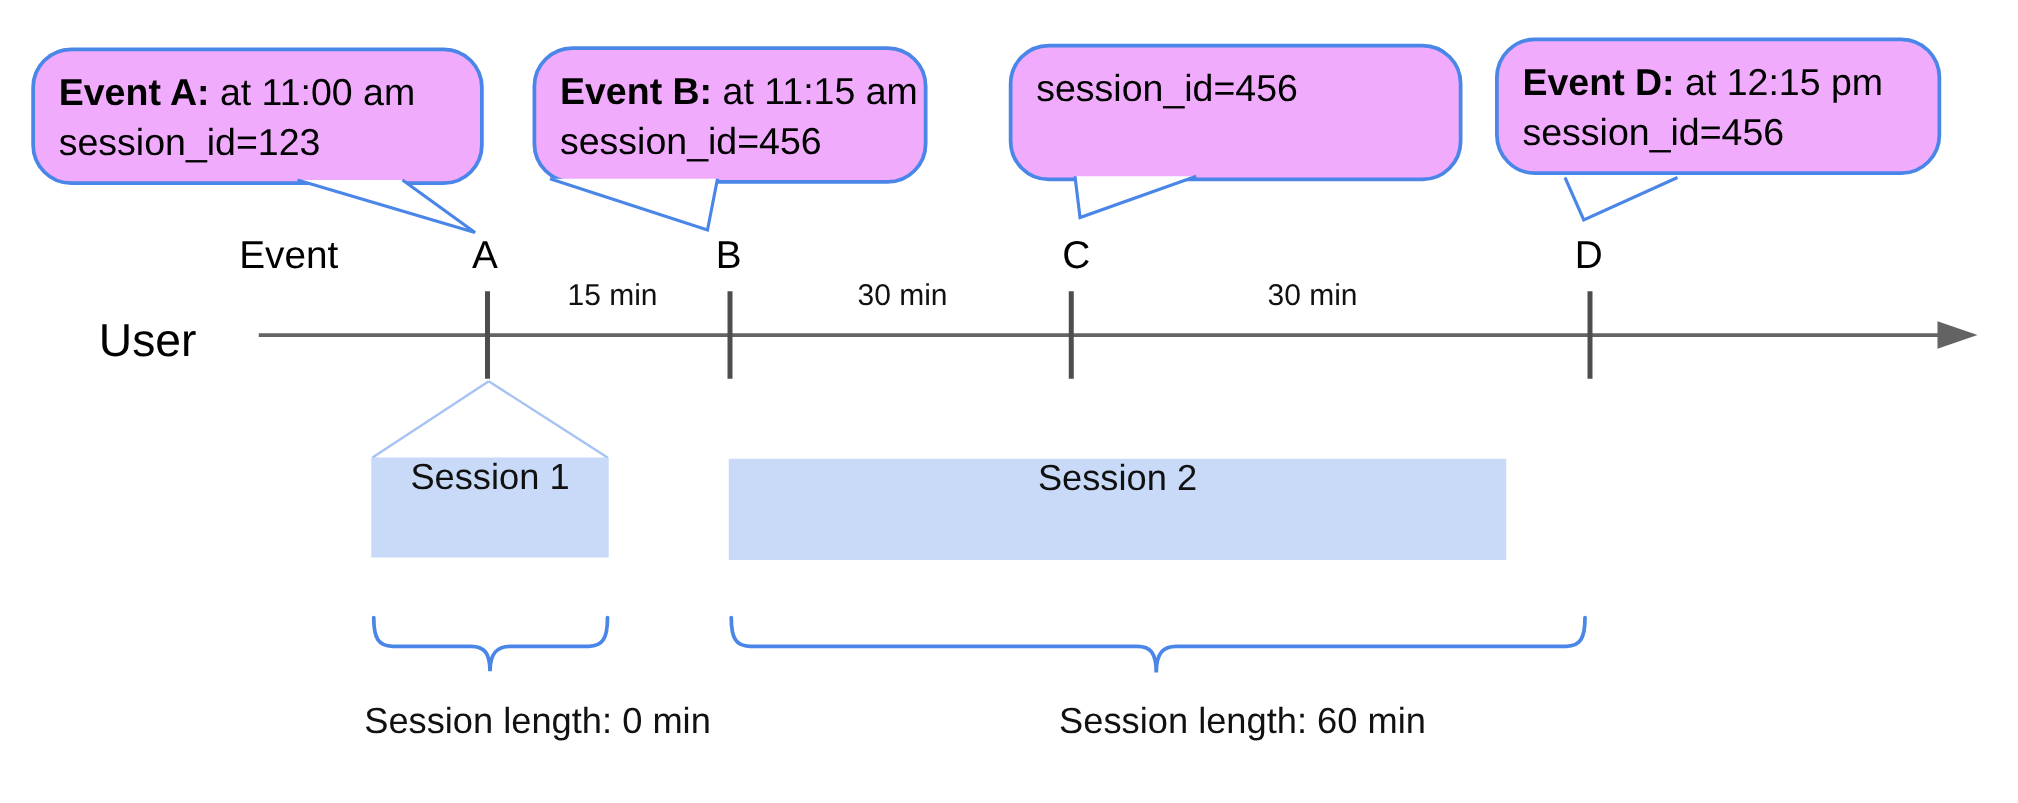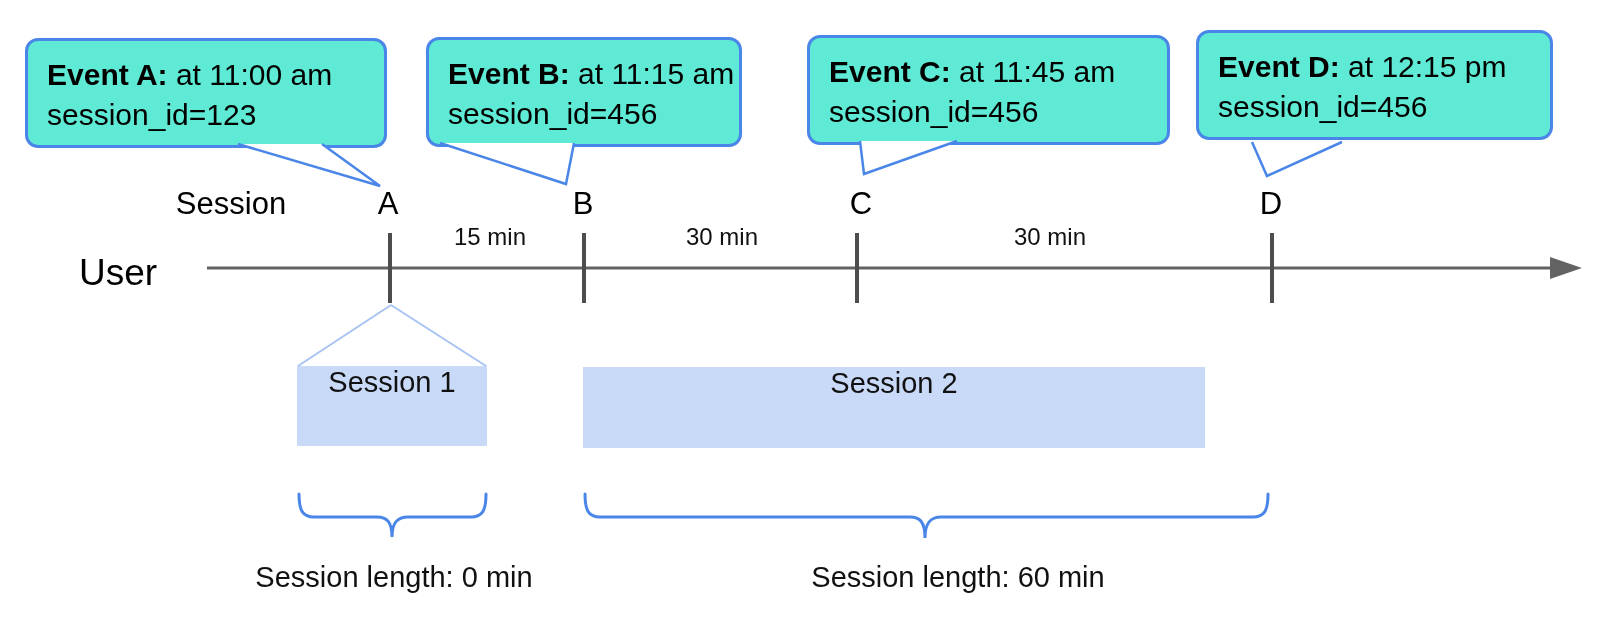--- a/index.html
+++ b/index.html
@@ -1,55 +1,54 @@
 <!DOCTYPE html>
 <html><head>
 <meta charset="utf-8">
 <style>
   html,body{margin:0;padding:0;background:#fff;}
   .canvas{
     position:relative;width:1614px;height:642px;background:#ffffff;overflow:hidden;
     font-family:"Liberation Sans","DejaVu Sans",sans-serif;color:#000;
   }
   .callout{
-    position:absolute;box-sizing:border-box;background:#5eead4;
-    border:3px solid #4a86e8;border-radius:13px;
+    position:absolute;box-sizing:border-box;background:#f0abfc;
+    border:3px solid #4a86e8;border-radius:32px;
     padding:14px 0 0 19px;font-size:30px;line-height:40px;z-index:1;
   }
   .callout .bold{font-weight:bold;}
   .svg-layer{position:absolute;left:0;top:0;z-index:2;pointer-events:none;}
   .lbl{position:absolute;white-space:nowrap;z-index:3;}
   .center{transform:translateX(-50%);}
   .events-label{font-size:31px;}
   .event-letter{font-size:31px;}
   .user-label{font-size:37px;}
   .interval-label{font-size:24px;color:#111;}
   .session-bar{
     position:absolute;background:#c9daf8;display:flex;align-items:flex-start;justify-content:center;
     font-size:29px;color:#111;z-index:1;
   }
-  .session-length{font-size:29px;color:#111;}
+  .session-length{font-size:29px;color:#111;margin-left:36px;}
 </style>
 </head>
 <body>
 
 <div class="canvas">
 
   <div class="callout" style="left:25px;top:38px;width:362px;height:110px">
     <div><span class="bold">Event A:</span><span> at 11:00 am</span></div>
     <div>session_id=123</div>
   </div>
 
   <div class="callout" style="left:426px;top:37px;width:316px;height:110px">
     <div><span class="bold">Event B:</span><span> at 11:15 am</span></div>
     <div>session_id=456</div>
   </div>
 
   <div class="callout" style="left:807px;top:35px;width:363px;height:110px">
-    <div><span class="bold">Event C:</span><span> at 11:45 am</span></div>
     <div>session_id=456</div>
   </div>
 
   <div class="callout" style="left:1196px;top:30px;width:357px;height:110px">
     <div><span class="bold">Event D:</span><span> at 12:15 pm</span></div>
     <div>session_id=456</div>
   </div>
 
   <div class="session-bar" style="left:297px;top:366px;width:190px;height:80px">
     <span>Session 1</span>
@@ -73,21 +72,21 @@
     <line x1="857" y1="233" x2="857" y2="303" stroke-width="4" stroke="#4d4d4d"></line>
     <line x1="1272" y1="233" x2="1272" y2="303" stroke-width="4" stroke="#4d4d4d"></line>
 
     <path d="M 391,305 L 298,366 M 391,305 L 486,366" fill="none" stroke-width="2" stroke="#a7c3f3"></path>
 
     <path d="M 299,494 C 299,511 303,517 314,517 L 377,517 C 387,517 392,522 392,537 C 392,522 398,517 408,517 L 471,517 C 482,517 486,511 486,494" fill="none" stroke-width="3" stroke-linecap="round" stroke="#4a86e8"></path>
 
     <path d="M 585,494 C 585,511 589,517 600,517 L 910,517 C 920,517 925,522 925,538 C 925,522 931,517 941,517 L 1253,517 C 1264,517 1268,511 1268,494" fill="none" stroke-width="3" stroke-linecap="round" stroke="#4a86e8"></path>
   </svg>
 
-  <div class="lbl events-label center" style="left:231px;top:186px">Session</div>
+  <div class="lbl events-label center" style="left:231px;top:186px">Event</div>
   <div class="lbl event-letter center" style="left:388px;top:186px">A</div>
   <div class="lbl event-letter center" style="left:583px;top:186px">B</div>
   <div class="lbl event-letter center" style="left:861px;top:186px">C</div>
   <div class="lbl event-letter center" style="left:1271px;top:186px">D</div>
 
   <div class="lbl user-label" style="left:79px;top:252px">User</div>
 
   <div class="lbl interval-label center" style="left:490px;top:223px">15 min</div>
   <div class="lbl interval-label center" style="left:722px;top:223px">30 min</div>
   <div class="lbl interval-label center" style="left:1050px;top:223px">30 min</div>

